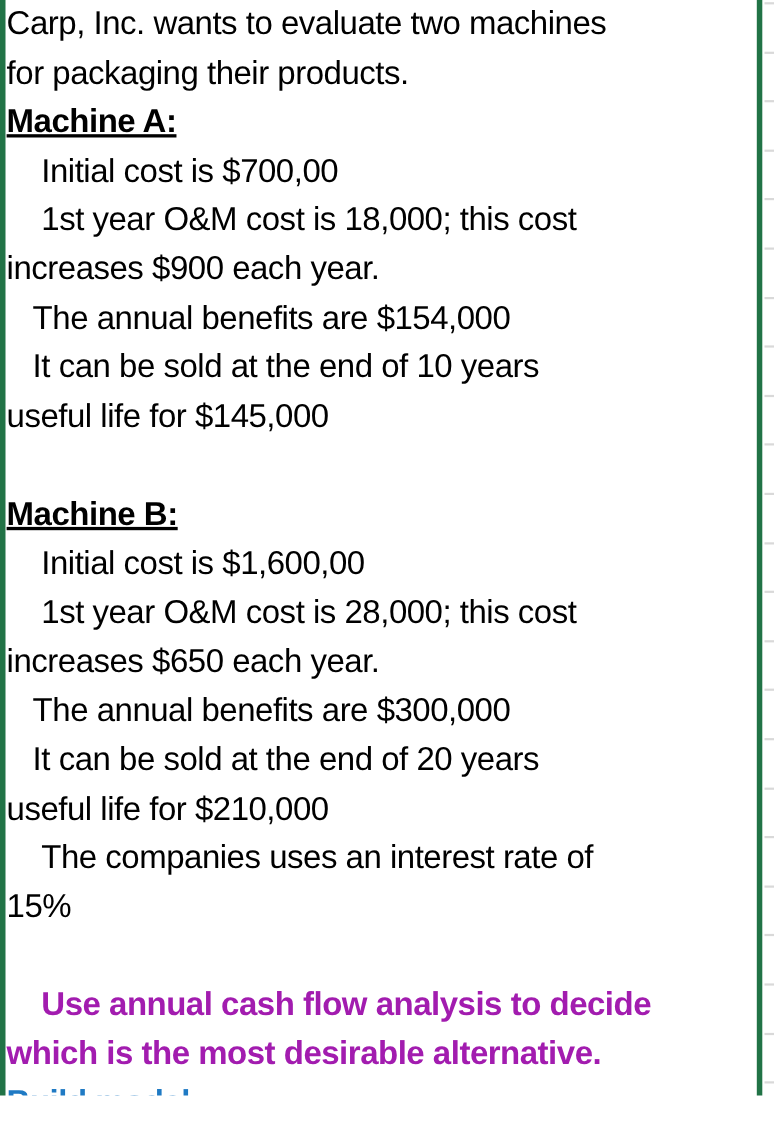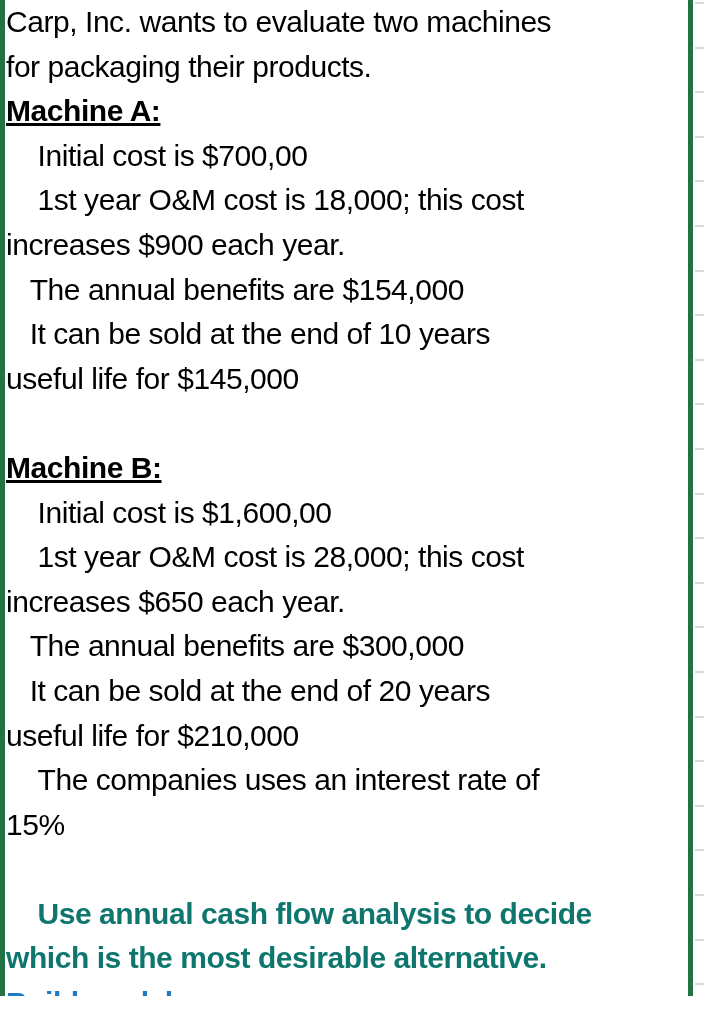--- a/index.html
+++ b/index.html
@@ -57,21 +57,21 @@
     letter-spacing: -0.45px;
     white-space: pre-wrap;
     word-break: normal;
   }
   .tline {
     display: block;
     white-space: pre-wrap;
   }
   .tline.bold   { font-weight: bold; text-decoration: underline; }
   .tline.blank  { color: transparent; }
-  .tline.red    { color: #0f766e; font-weight: bold; }
+  .tline.red    { color: #a21caf; font-weight: bold; }
   .tline.link   { color: #1f7ac4; font-weight: bold; }
 
   
   #build-rule {
     position: absolute;
     left: 6px;
     top: 1017px;
     width: 698px;
     height: 2px;
     background: #a6a6a6;

